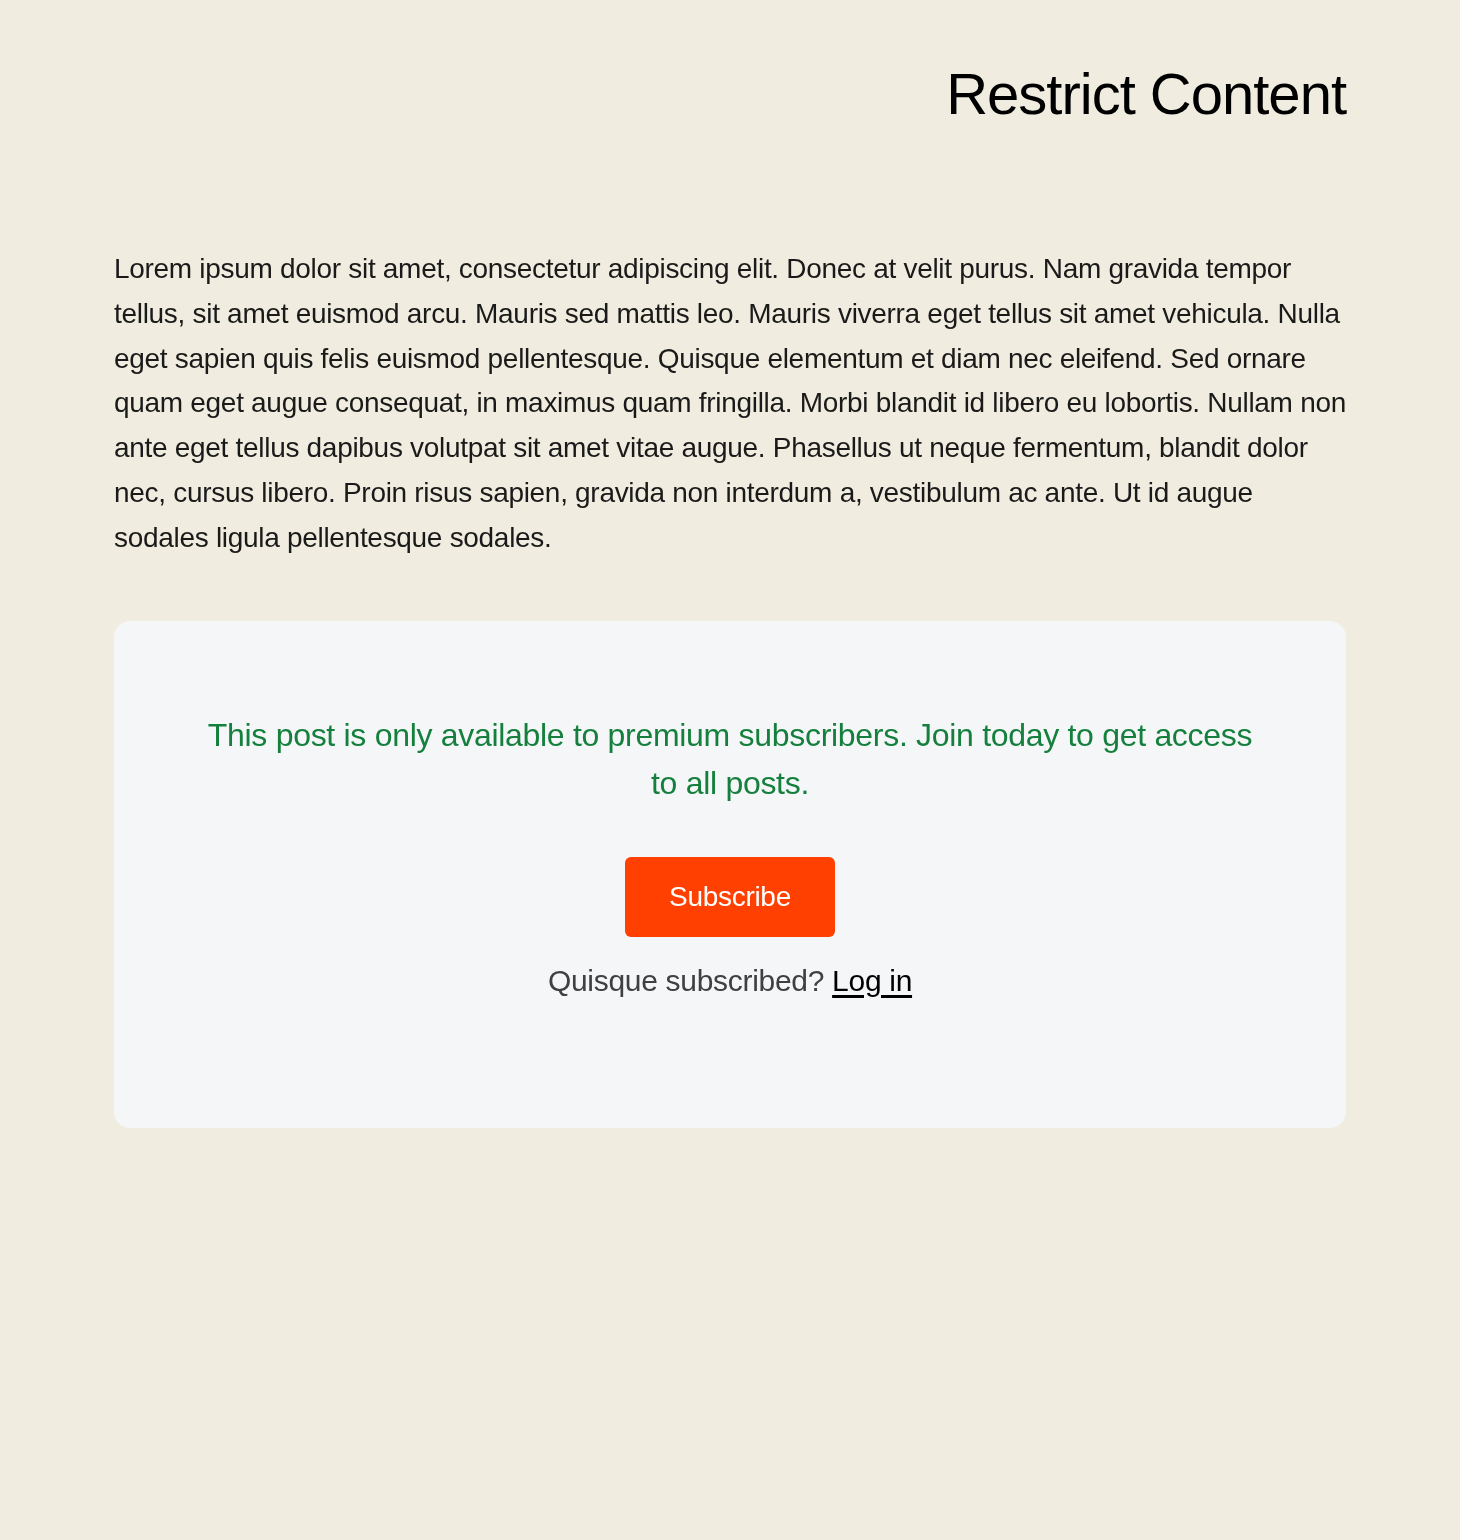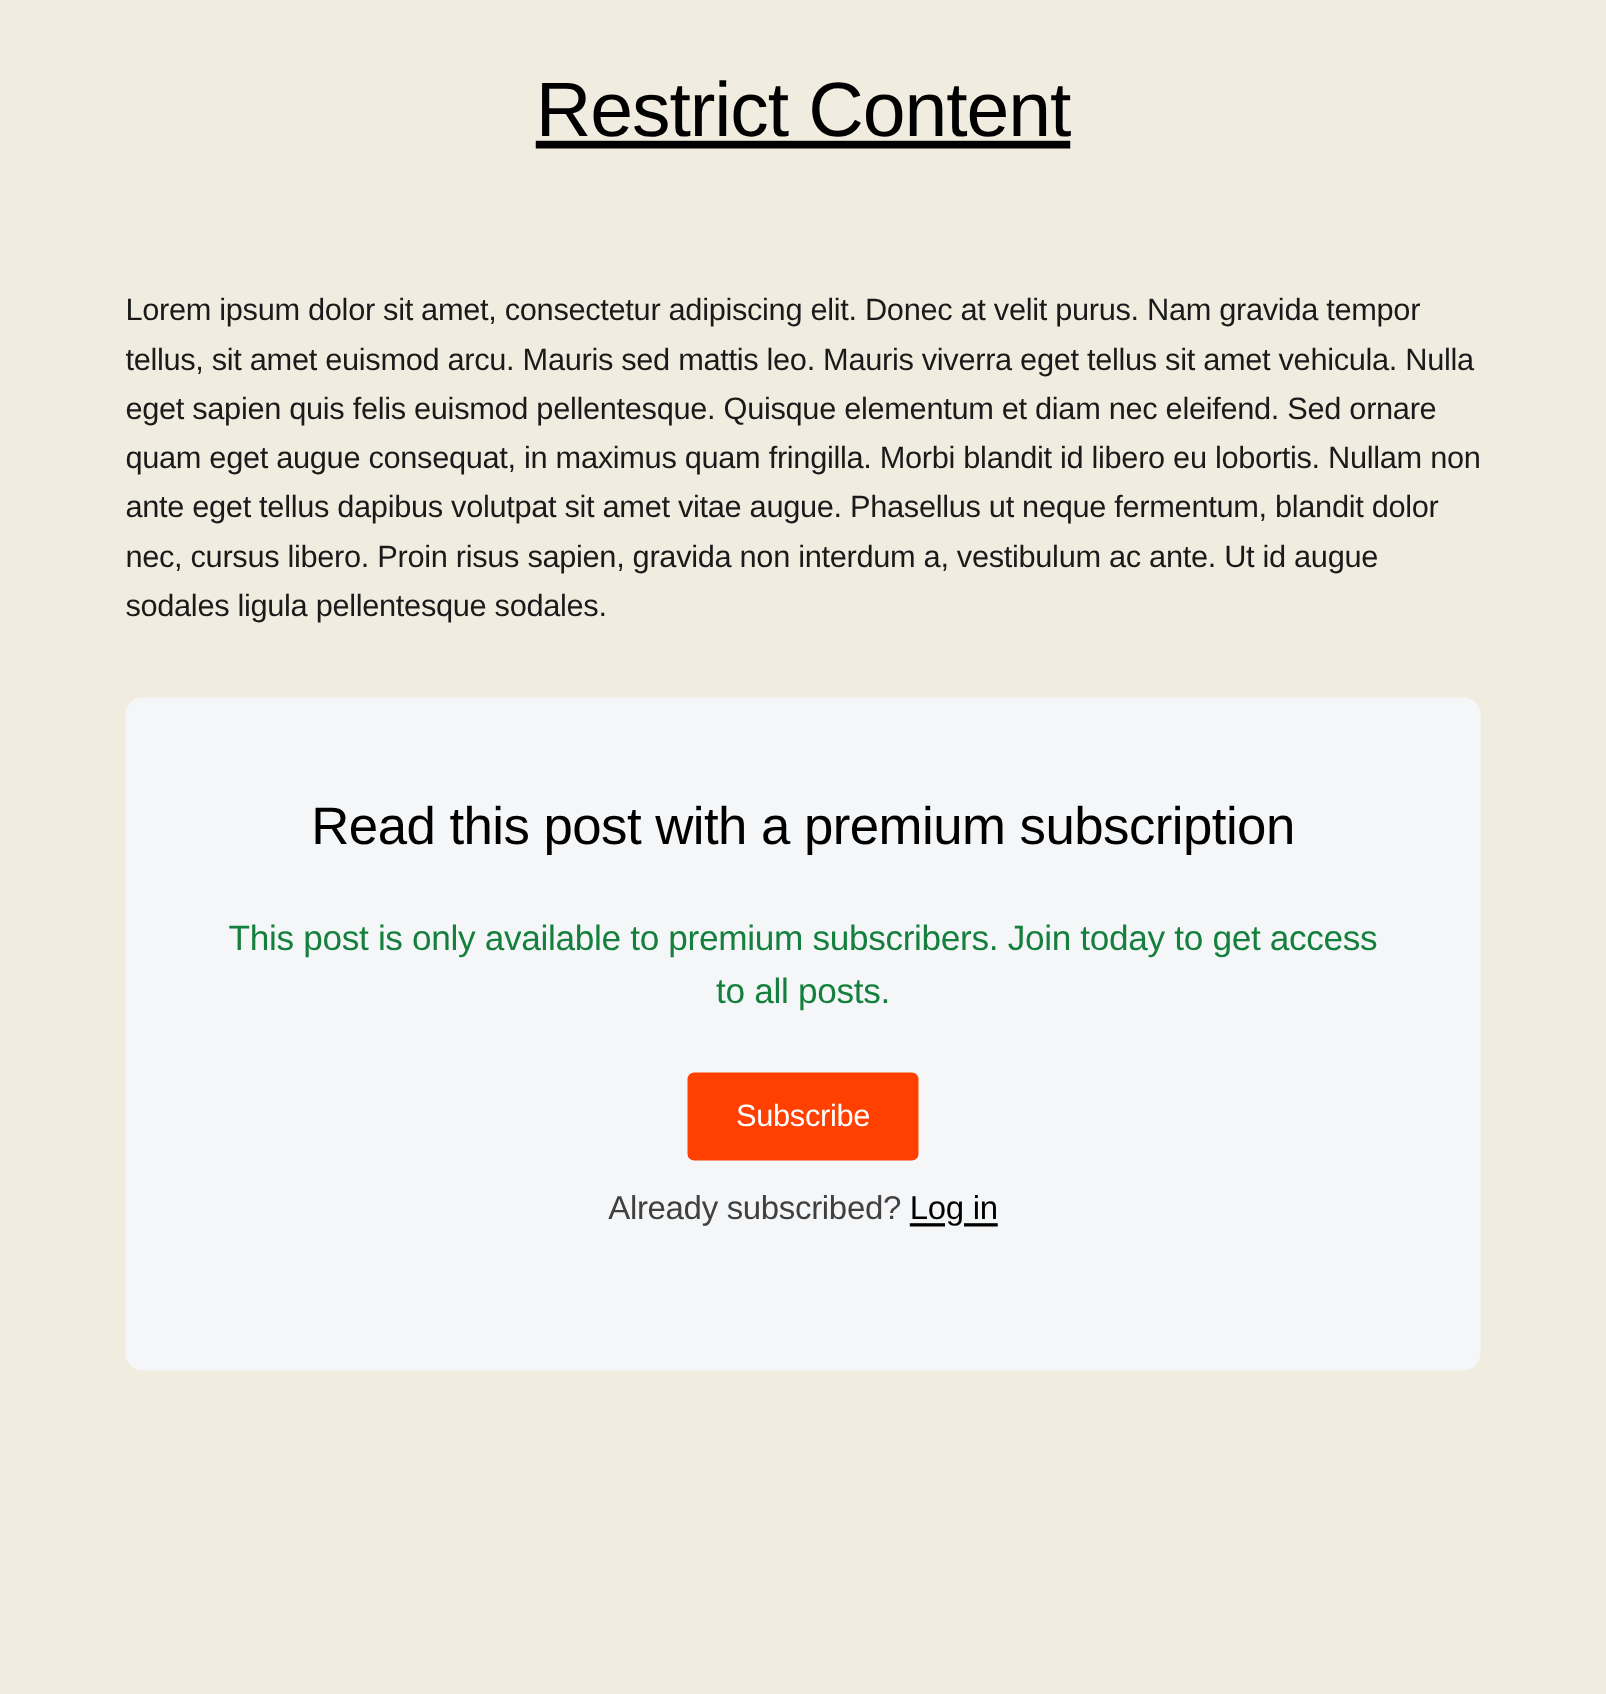--- a/index.html
+++ b/index.html
@@ -10,28 +10,27 @@
     
     body {
       background-color: #f0ecdf;
       font-family: -apple-system, BlinkMacSystemFont, 'Segoe UI', Helvetica, Arial, sans-serif;
       width: 1460px;
       min-height: 1540px;
       padding: 60px 114px;
     }
     
     .page-title {
-      font-size: 70px;
+      font-size: 58px;
       font-weight: 400;
-      text-align: center;
+      text-align: right;
       color: #000;
       margin-bottom: 120px;
       letter-spacing: -1px;
       font-family: 'Futura', 'Century Gothic', -apple-system, sans-serif;
-      text-decoration: underline;
     }
     
     .body-text {
       font-size: 28px;
       line-height: 1.6;
       color: #1a1a1a;
       margin-bottom: 60px;
       letter-spacing: -0.3px;
     }
     
@@ -88,19 +87,18 @@
     }
   </style>
 </head>
 <body>
 
 <h1 class="page-title">Restrict Content</h1>
 
 <p class="body-text">Lorem ipsum dolor sit amet, consectetur adipiscing elit. Donec at velit purus. Nam gravida tempor tellus, sit amet euismod arcu. Mauris sed mattis leo. Mauris viverra eget tellus sit amet vehicula. Nulla eget sapien quis felis euismod pellentesque. Quisque elementum et diam nec eleifend. Sed ornare quam eget augue consequat, in maximus quam fringilla. Morbi blandit id libero eu lobortis. Nullam non ante eget tellus dapibus volutpat sit amet vitae augue. Phasellus ut neque fermentum, blandit dolor nec, cursus libero. Proin risus sapien, gravida non interdum a, vestibulum ac ante. Ut id augue sodales ligula pellentesque sodales.</p>
 
 <div class="paywall-card">
-  <h2 class="paywall-heading">Read this post with a premium subscription</h2>
   <p class="paywall-description">This post is only available to premium subscribers. Join today to get access to all posts.</p>
   <button class="subscribe-button">Subscribe</button>
   <div class="login-prompt">
-    <span>Already subscribed? </span><a class="login-link">Log in</a>
+    <span>Quisque subscribed? </span><a class="login-link">Log in</a>
   </div>
 </div>
 
 </body></html>

